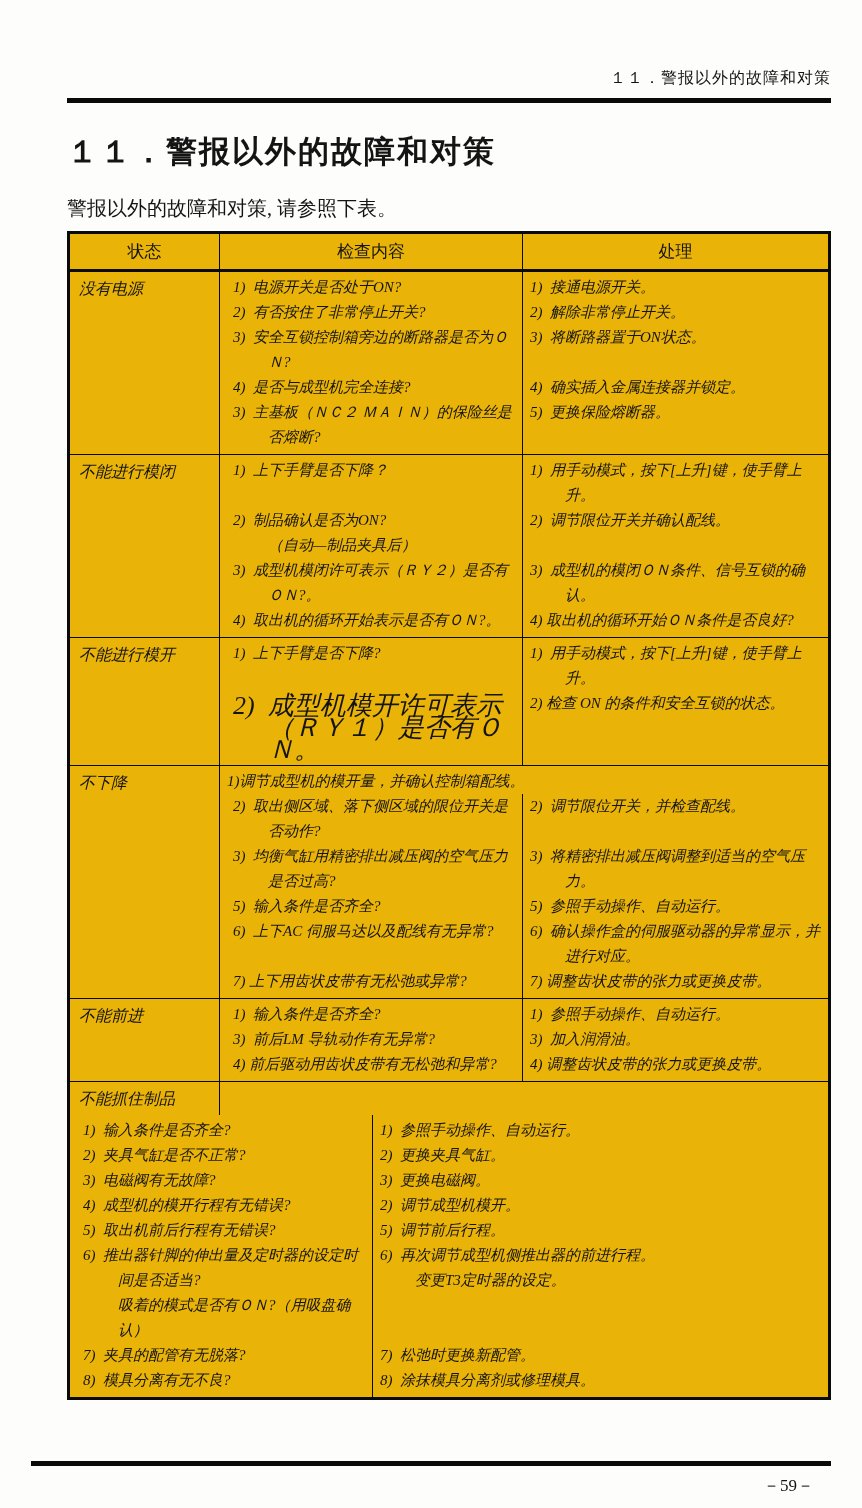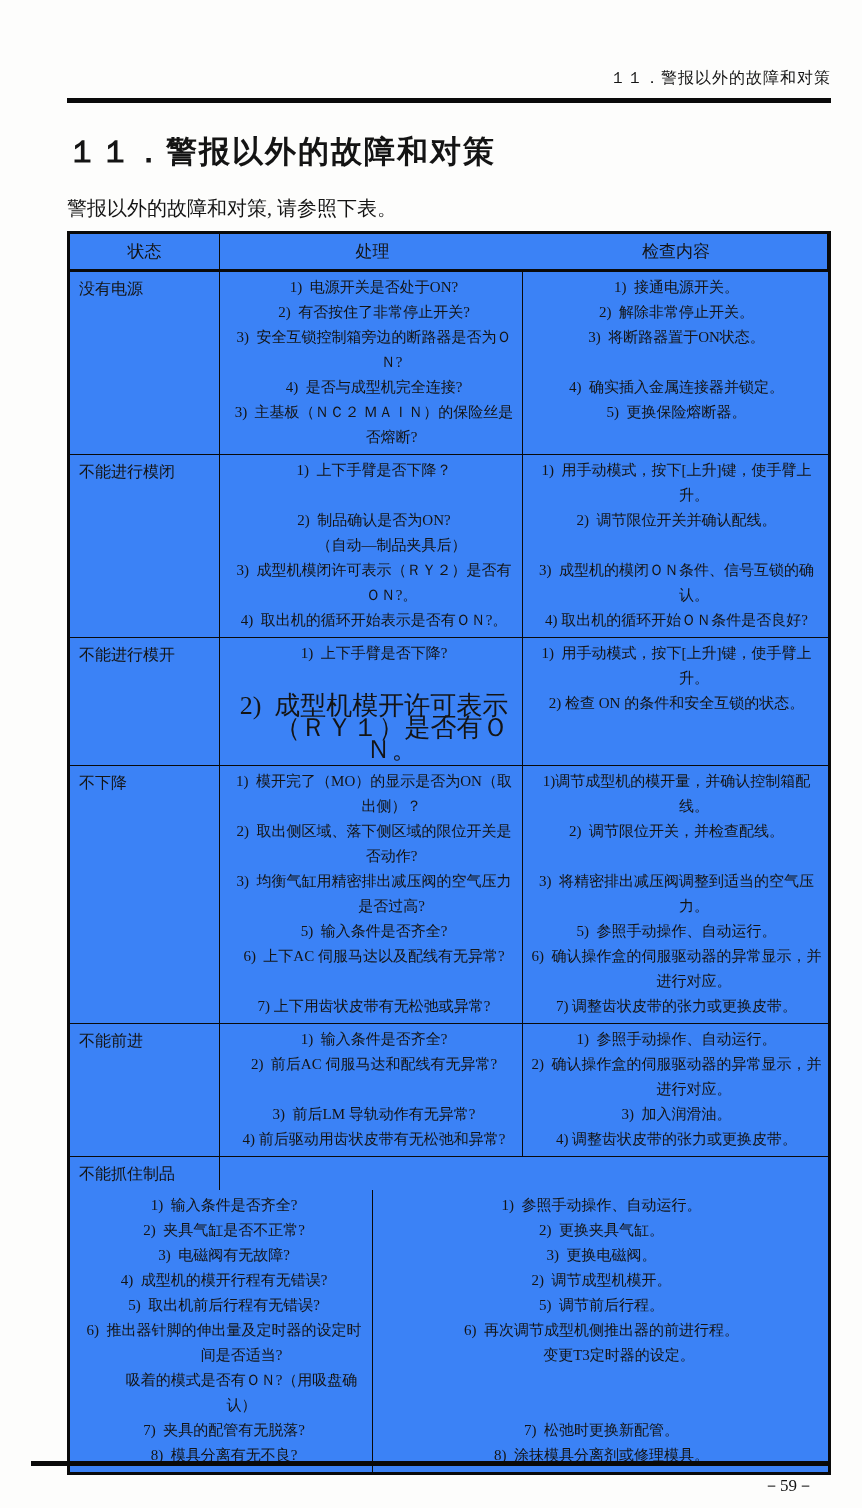--- a/index.html
+++ b/index.html
@@ -29,45 +29,45 @@
     letter-spacing: 2px;
   }
   .intro {
     margin-top: 22px;
     font-size: 20px;
   }
 
   .ttable {
     margin-top: 9px;
     border: 3px solid #0a0a0a;
-    background: #3b82f6;
+    background: #eab308;
   }
   .thead {
     display: flex;
     border-bottom: 3px solid #0a0a0a;
     font-size: 17px;
     line-height: 33px;
     text-align: center;
   }
   .th { padding: 1px 0; }
   .th-status { width: 150px; border-right: 1px solid #0a0a0a; }
   .th-check  { width: 303px; border-right: 1px solid #0a0a0a; }
   .th-treat  { flex: 1; }
 
-  .trow { display: flex; border-bottom: 1px solid #0a0a0a; }
+  .trow { display: flex; border-bottom: 1px solid #0a0a0a; font-style: italic; }
   .trow:last-child { border-bottom: none; flex-direction: column; }
   .status-cell {
     width: 150px;
     border-right: 1px solid #0a0a0a;
     padding: 4px 4px 4px 9px;
     font-size: 16px;
     line-height: 25px;
   }
   .pairs { flex: 1; display: flex; flex-direction: column; }
-  .pair { display: flex; text-align: center; }
+  .pair { display: flex; }
   .pair-check {
     width: 303px;
     border-right: 1px solid #0a0a0a;
     padding-left: 13px; padding-right: 7px;
   }
   .pair-treat { flex: 1; padding-left: 7px; padding-right: 5px; }
   .pair:first-child .cellp { padding-top: 3px; }
   .pair:last-child  .cellp { padding-bottom: 4px; }
   .item {
     font-size: 15px;
@@ -96,22 +96,22 @@
 
   <div class="header-right">１１．警报以外的故障和对策</div>
   <div class="top-rule"></div>
 
   <h1 class="page-title">１１．警报以外的故障和对策</h1>
   <p class="intro">警报以外的故障和对策, 请参照下表。</p>
 
   <div class="ttable">
     <div class="thead">
       <div class="th th-status">状态</div>
+      <div class="th th-check">检查内容</div>
       <div class="th th-treat">处理</div>
-      <div class="th th-check">检查内容</div>
     </div>
     <div id="table-body">
         <div class="trow">
           <div class="status-cell">没有电源</div>
           <div class="pairs">
             <div class="pair">
               <div class="pair-check cellp">
                 <div class="item">1)  电源开关是否处于ON?</div>
               </div>
               <div class="pair-treat cellp">
@@ -208,23 +208,20 @@
               <div class="pair-treat cellp">
                 <div class="item">2) 检查 ON 的条件和安全互锁的状态。</div>
               </div>
             </div>
           </div>
         </div>
         <div class="trow">
           <div class="status-cell">不下降</div>
           <div class="pairs">
             <div class="pair">
-              <div class="pair-check cellp">
-                <div class="item">1)  模开完了（MO）的显示是否为ON（取出侧）？</div>
-              </div>
               <div class="pair-treat cellp">
                 <div class="item">1)调节成型机的模开量，并确认控制箱配线。</div>
               </div>
             </div>
             <div class="pair">
               <div class="pair-check cellp">
                 <div class="item">2)  取出侧区域、落下侧区域的限位开关是否动作?</div>
               </div>
               <div class="pair-treat cellp">
                 <div class="item">2)  调节限位开关，并检查配线。</div>
@@ -266,28 +263,20 @@
         </div>
         <div class="trow">
           <div class="status-cell">不能前进</div>
           <div class="pairs">
             <div class="pair">
               <div class="pair-check cellp">
                 <div class="item">1)  输入条件是否齐全?</div>
               </div>
               <div class="pair-treat cellp">
                 <div class="item">1)  参照手动操作、自动运行。</div>
-              </div>
-            </div>
-            <div class="pair">
-              <div class="pair-check cellp">
-                <div class="item">2)  前后AC 伺服马达和配线有无异常?</div>
-              </div>
-              <div class="pair-treat cellp">
-                <div class="item">2)  确认操作盒的伺服驱动器的异常显示，并进行对应。</div>
               </div>
             </div>
             <div class="pair">
               <div class="pair-check cellp">
                 <div class="item">3)  前后LM 导轨动作有无异常?</div>
               </div>
               <div class="pair-treat cellp">
                 <div class="item">3)  加入润滑油。</div>
               </div>
             </div>

